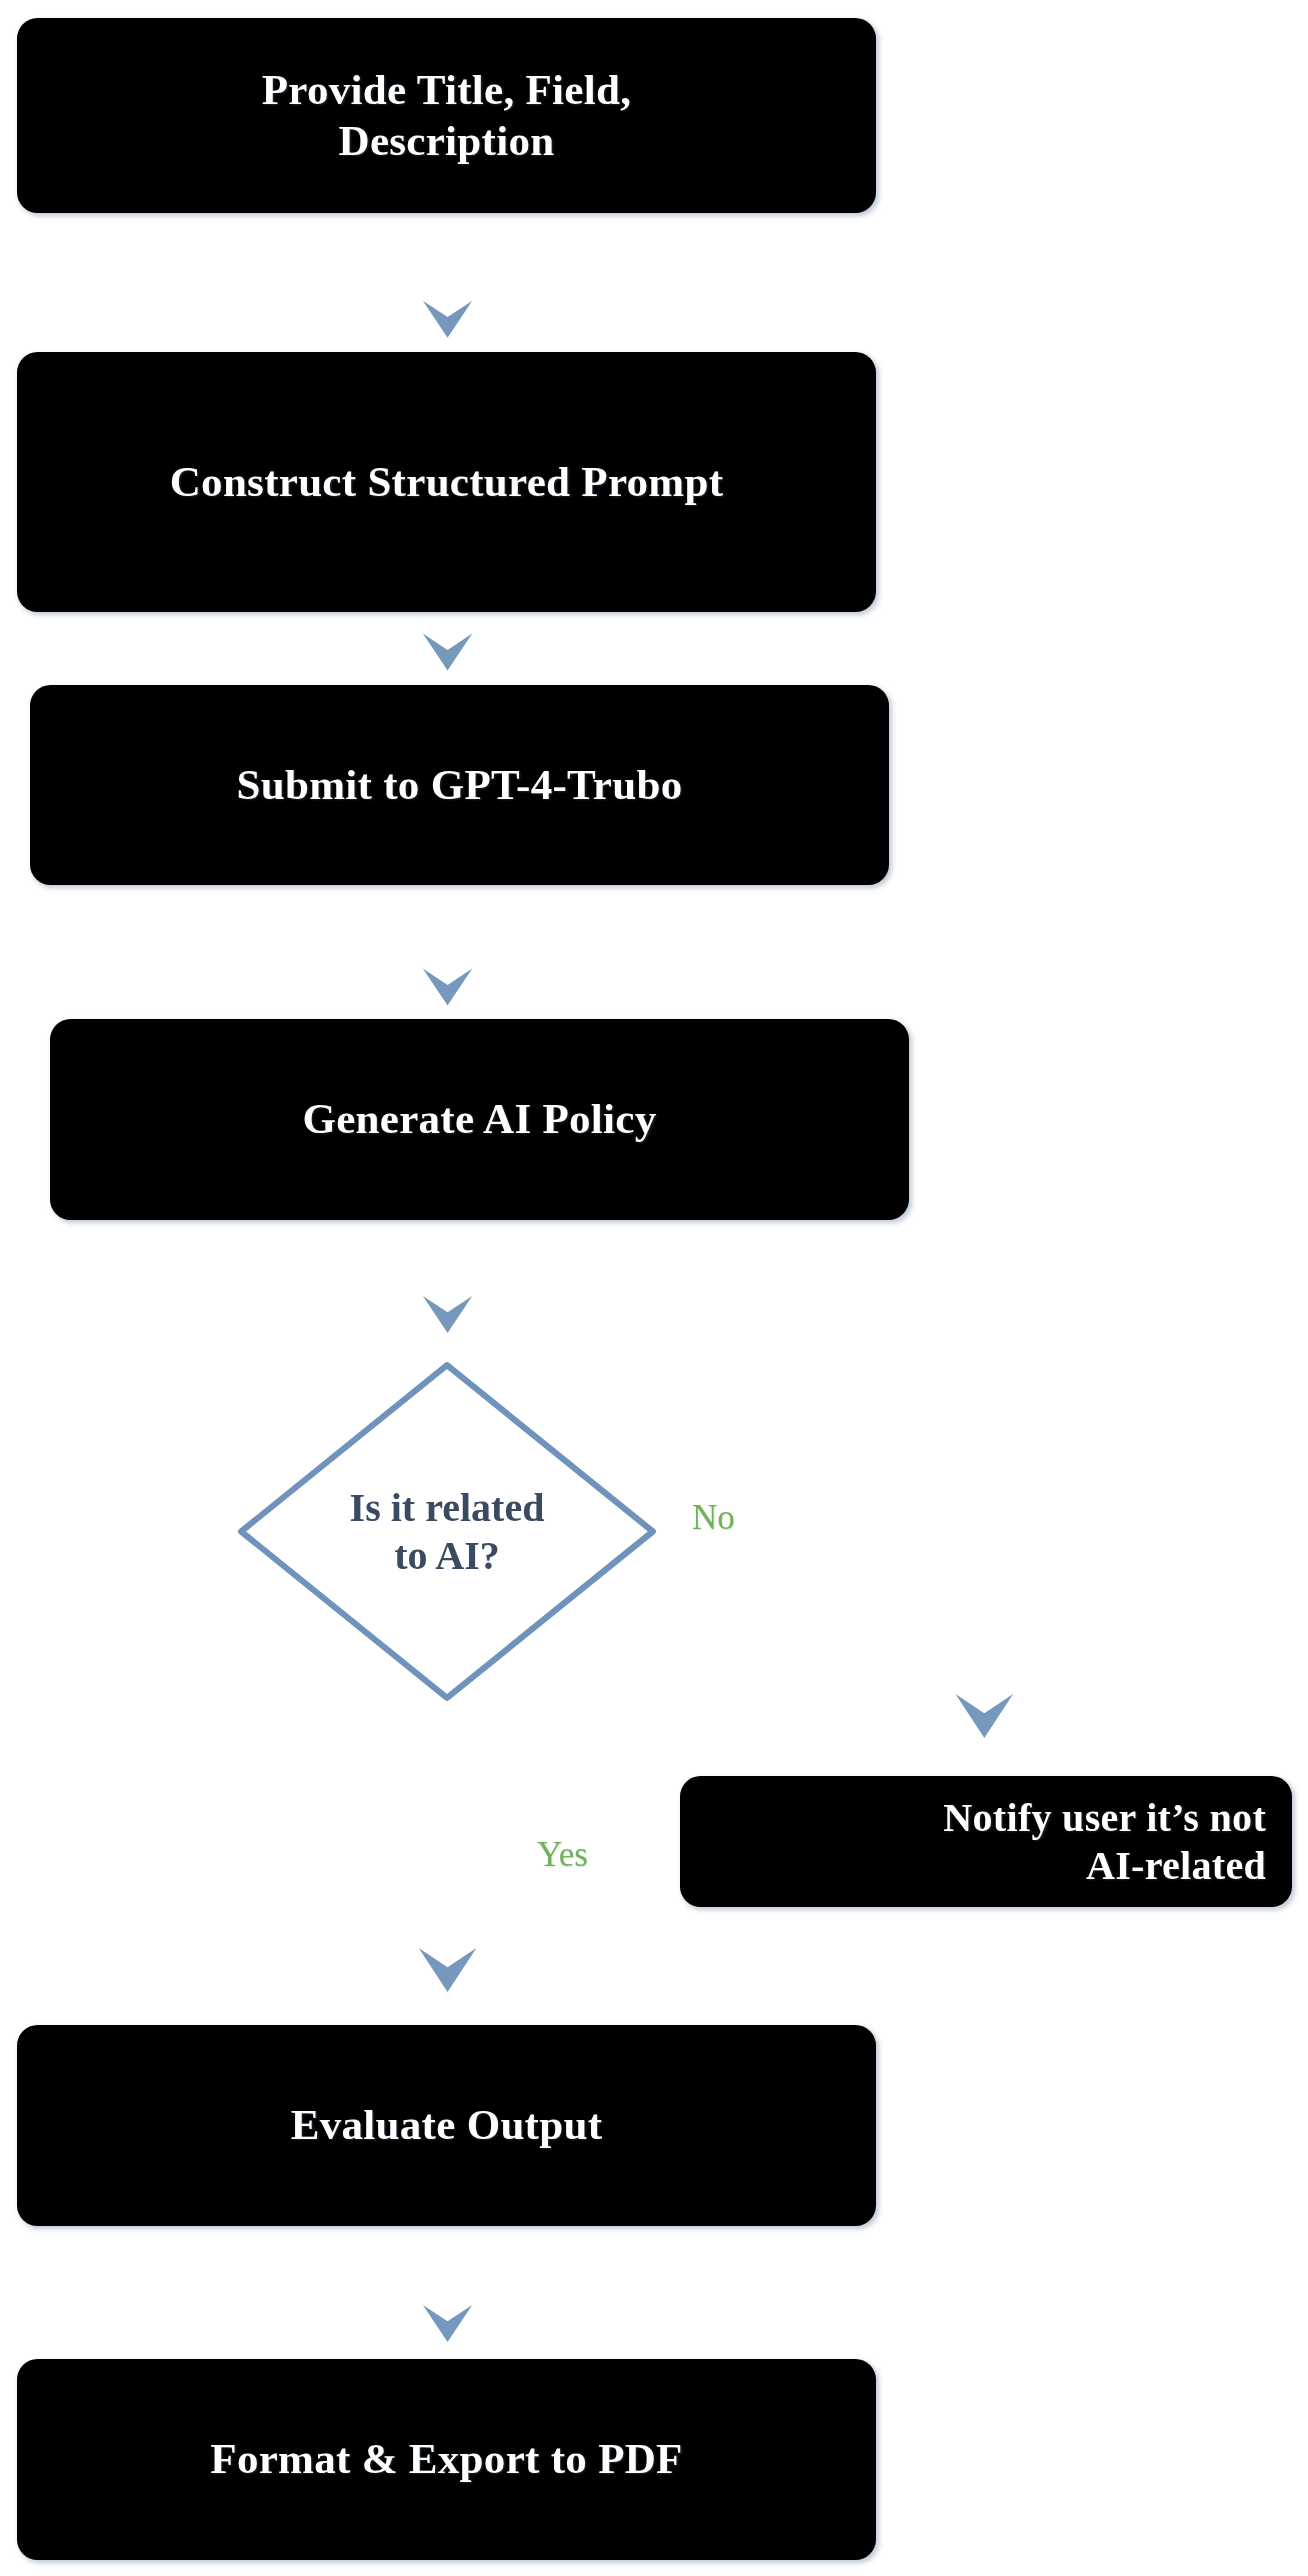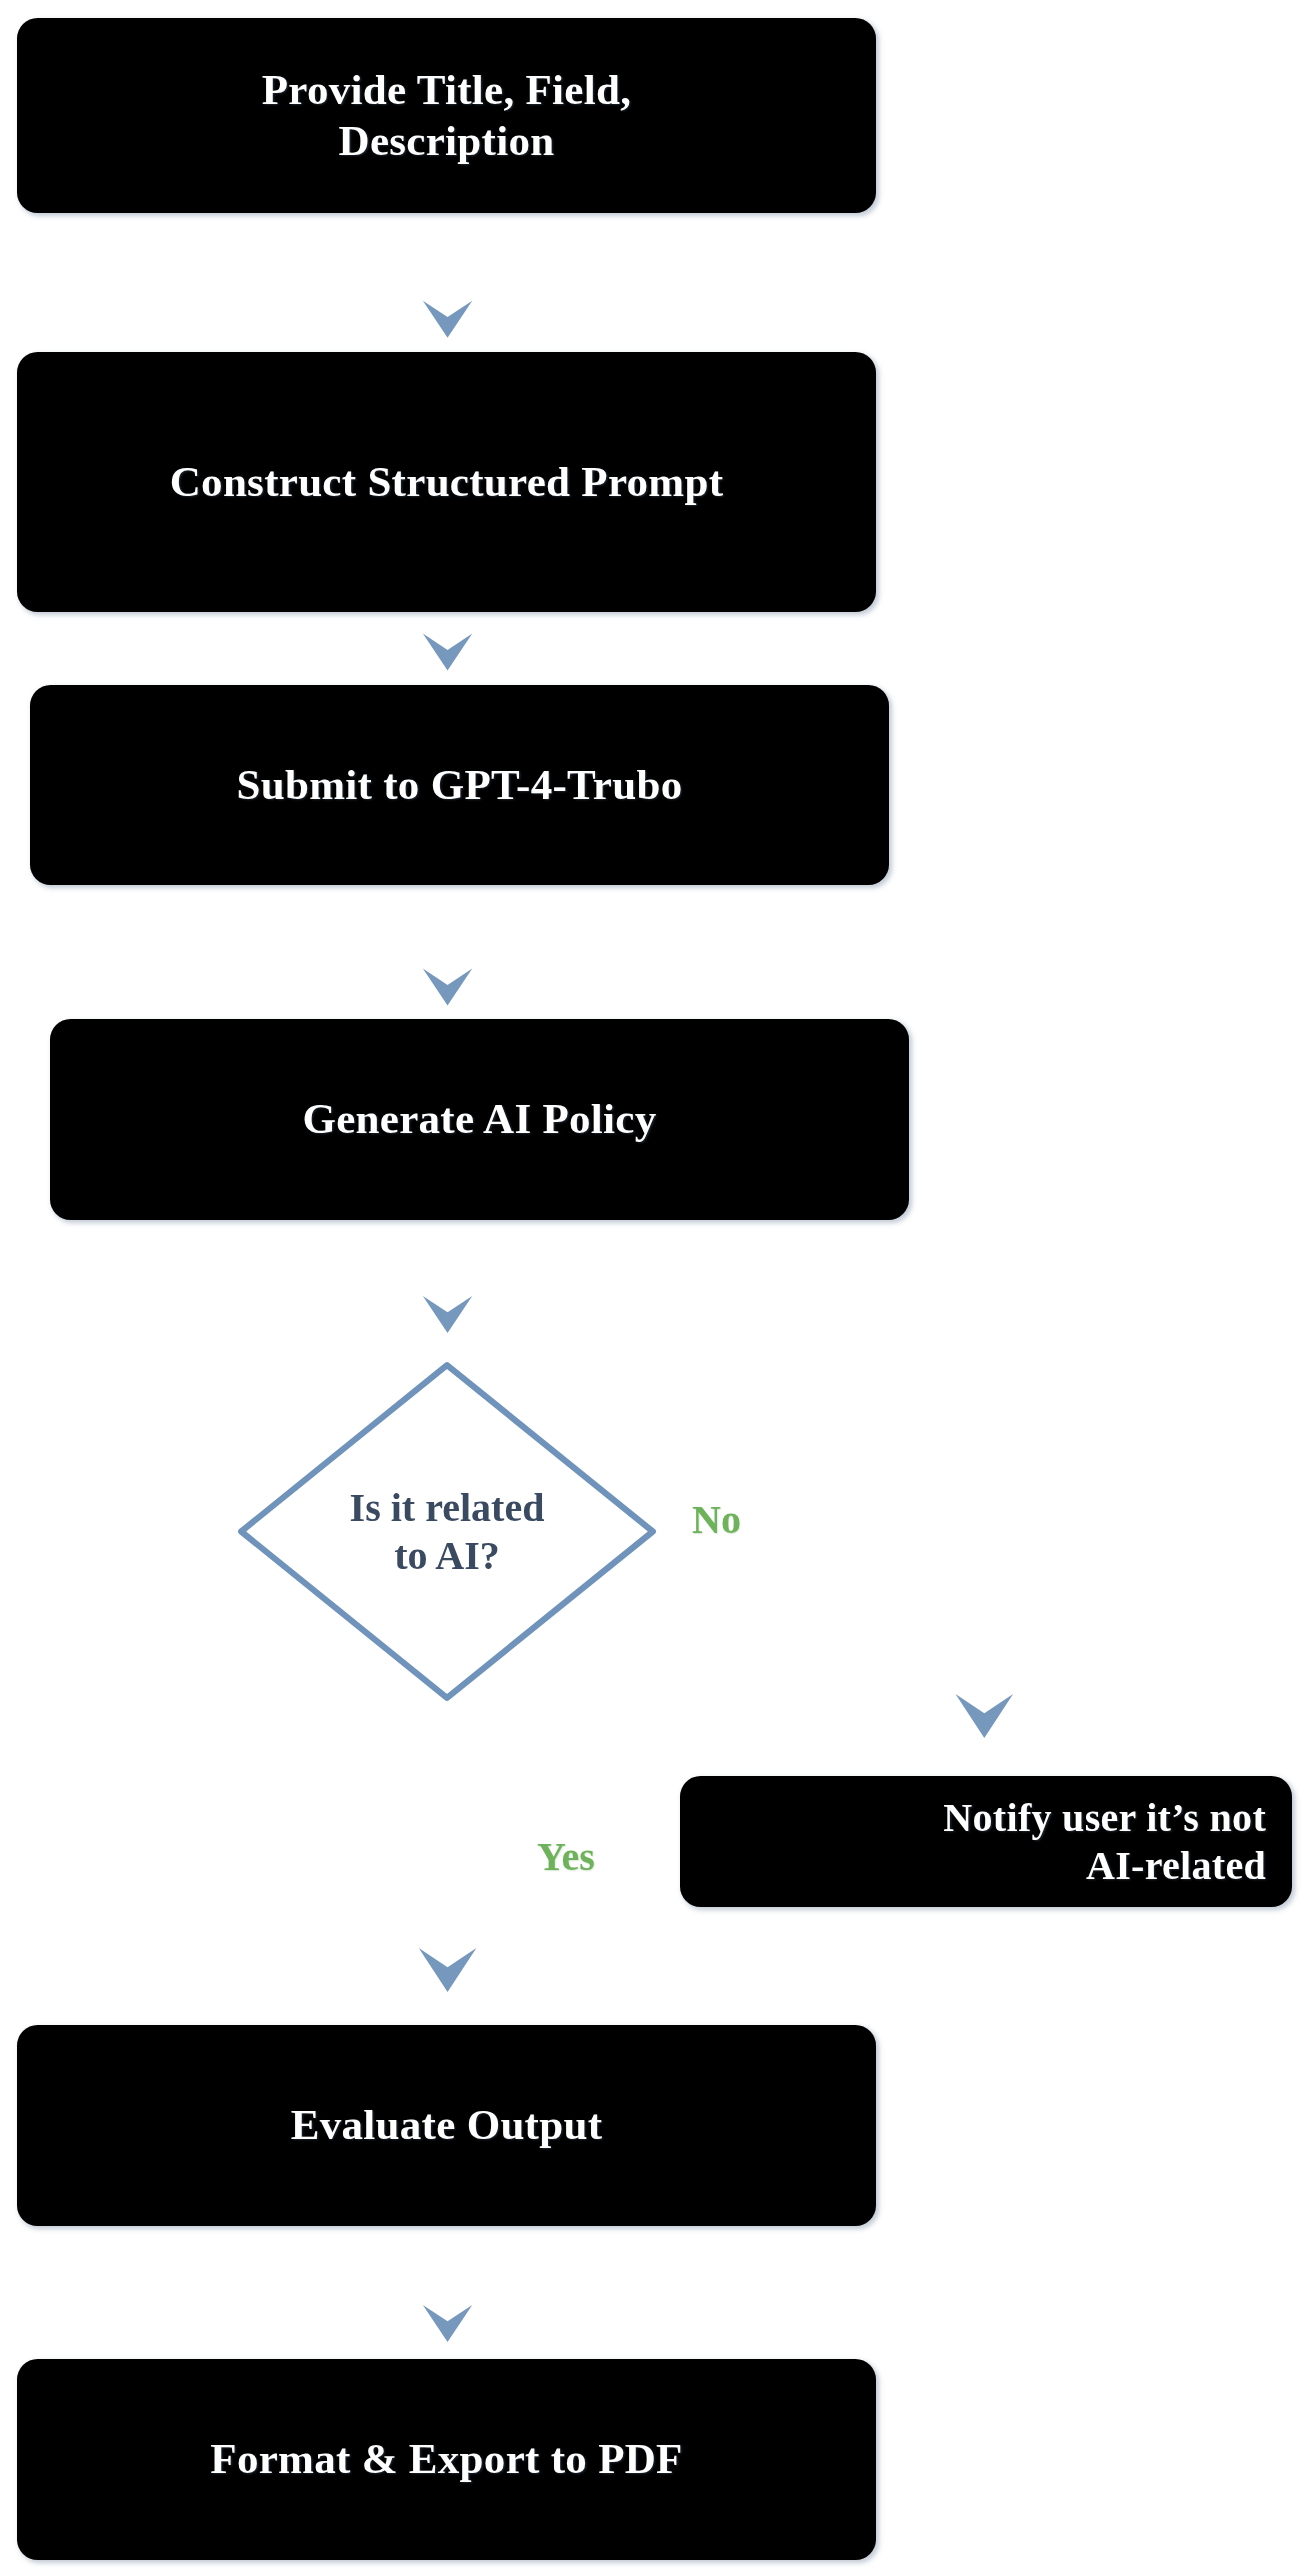--- a/index.html
+++ b/index.html
@@ -62,22 +62,22 @@
     text-align: center;
     color: #3A4A61;
     font-weight: bold;
     font-size: 40px;
     line-height: 1.2;
     pointer-events: none;
   }
   .edge-label {
     position: absolute;
     color: #6EB35C;
-    font-weight: bold;
-    font-size: 40px;
+    font-weight: normal;
+    font-size: 35px;
     line-height: 1;
     white-space: nowrap;
     text-shadow: 0.7px 0.7px 1.4px rgba(140,180,130,0.35);
   }
   .connector {
     position: absolute;
     left: 0;
     top: 0;
     width: 1309px;
     height: 2576px;

